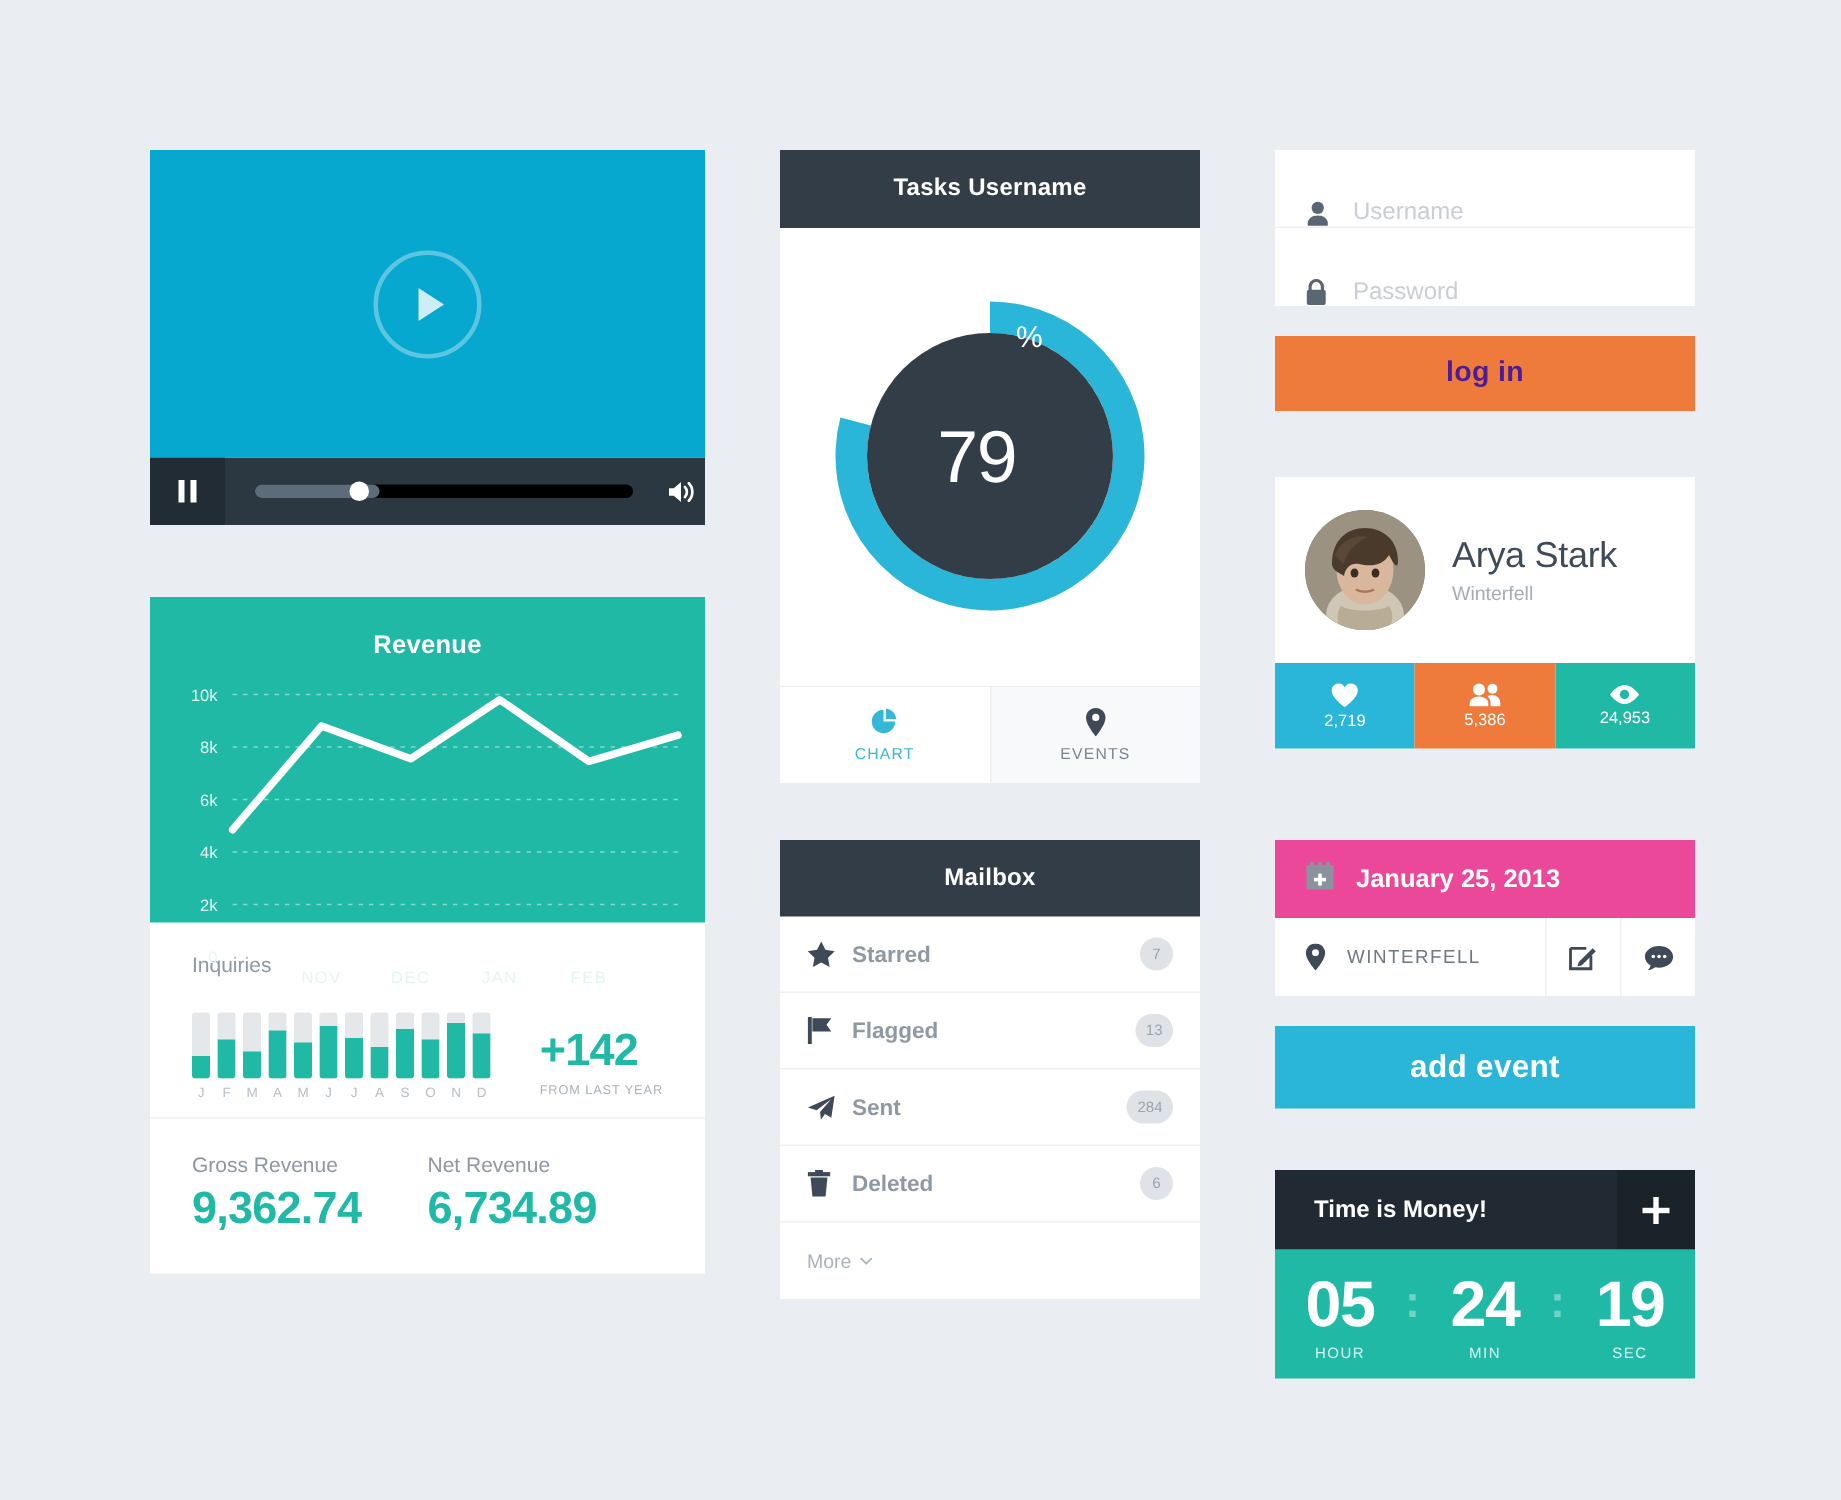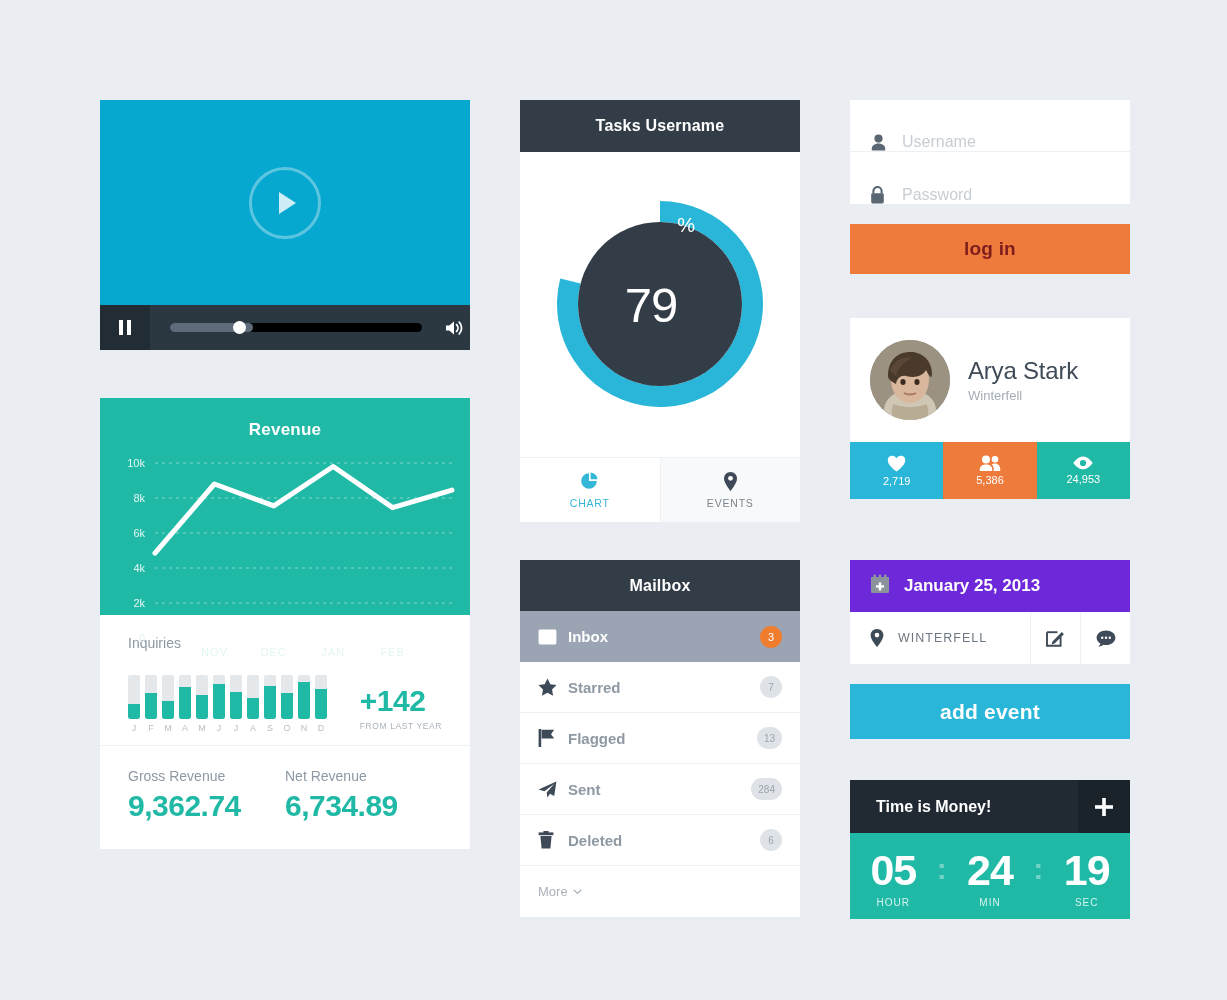--- a/index.html
+++ b/index.html
@@ -149,21 +149,21 @@
     border-bottom:1px solid #eef1f3; padding:0 20px;
   }
   .inp-row:last-child { border-bottom:none; }
   .inp-ico { width:32px; color:#5a6773; display:flex; align-items:center; }
   .inp-row input {
     flex:1; border:none; outline:none; font-size:16px;
     font-family:"Liberation Sans",sans-serif; color:#4a5560; background:transparent;
   }
   .inp-row input::placeholder { color:#c8ced4; }
   #login-button {
-    margin-top:20px; height:50px; width:280px; background:#ee7b3c; color:#7f1d1d;
+    margin-top:20px; height:50px; width:280px; background:#ee7b3c; color:#4c1d95;
     border:none; font-size:19px; font-weight:bold; font-family:"Liberation Sans",sans-serif;
     letter-spacing:.2px; cursor:pointer;
   }
 
   
   #profile-card { top:318px; }
   .prof-top { display:flex; align-items:center; padding:22px 20px; }
   .avatar {
     width:80px; height:80px; border-radius:50%; overflow:hidden; flex:none;
     background:#8d8270;
@@ -177,21 +177,21 @@
     justify-content:center; gap:3px; color:#fff;
   }
   .stat .v { font-size:11px; }
   .s-like { background:#29b6d8; }
   .s-people { background:#ee7b3c; }
   .s-views { background:#20b9a6; }
 
   
   #event-card { top:560px; }
   .ev-head {
-    height:52px; background:#6d28d9; display:flex; align-items:center;
+    height:52px; background:#ec4899; display:flex; align-items:center;
     padding:0 20px; gap:14px; color:#fff; font-size:17px; font-weight:bold;
   }
   .ev-body { display:flex; height:52px; background:#fff; }
   .ev-loc {
     flex:1; display:flex; align-items:center; gap:14px; padding:0 20px;
     color:#6d7883; font-size:12.5px; letter-spacing:1px;
   }
   .ev-btn {
     width:50px; display:flex; align-items:center; justify-content:center;
     border-left:1px solid #eef1f3; color:#3e4a57;
@@ -403,30 +403,20 @@
           <circle cx="7.5" cy="6.3" r="2.4" fill="#fff"></circle>
         </svg>
         <span>EVENTS</span>
       </div>
     </div>
   </div>
 
   <div class="col col-b card" id="mailbox-card">
     <div class="dark-header">Mailbox</div>
     <div id="mailbox-list">
-        <div class="mail-row active">
-          <span class="mail-ico">
-            <svg width="19" height="16" viewBox="0 0 19 16">
-              <rect x="0.6" y="0.6" width="17.8" height="14.8" rx="1.4" fill="currentColor"></rect>
-              <path d="M3.4 13V6.6l3.3 2.8h5.6L15.6 6.6V13z" fill="#fff"></path>
-            </svg>
-          </span>
-          <span>Inbox</span>
-          <span class="mail-badge">3</span>
-        </div>
         <div class="mail-row">
           <span class="mail-ico">
             <svg width="19" height="18" viewBox="0 0 19 18">
               <path d="M9.5 0.6l2.8 5.6 6.2.9-4.5 4.4 1.1 6.2-5.6-3-5.6 3 1.1-6.2L0.5 7.1l6.2-.9z" fill="currentColor"></path>
             </svg>
           </span>
           <span>Starred</span>
           <span class="mail-badge">7</span>
         </div>
         <div class="mail-row">

